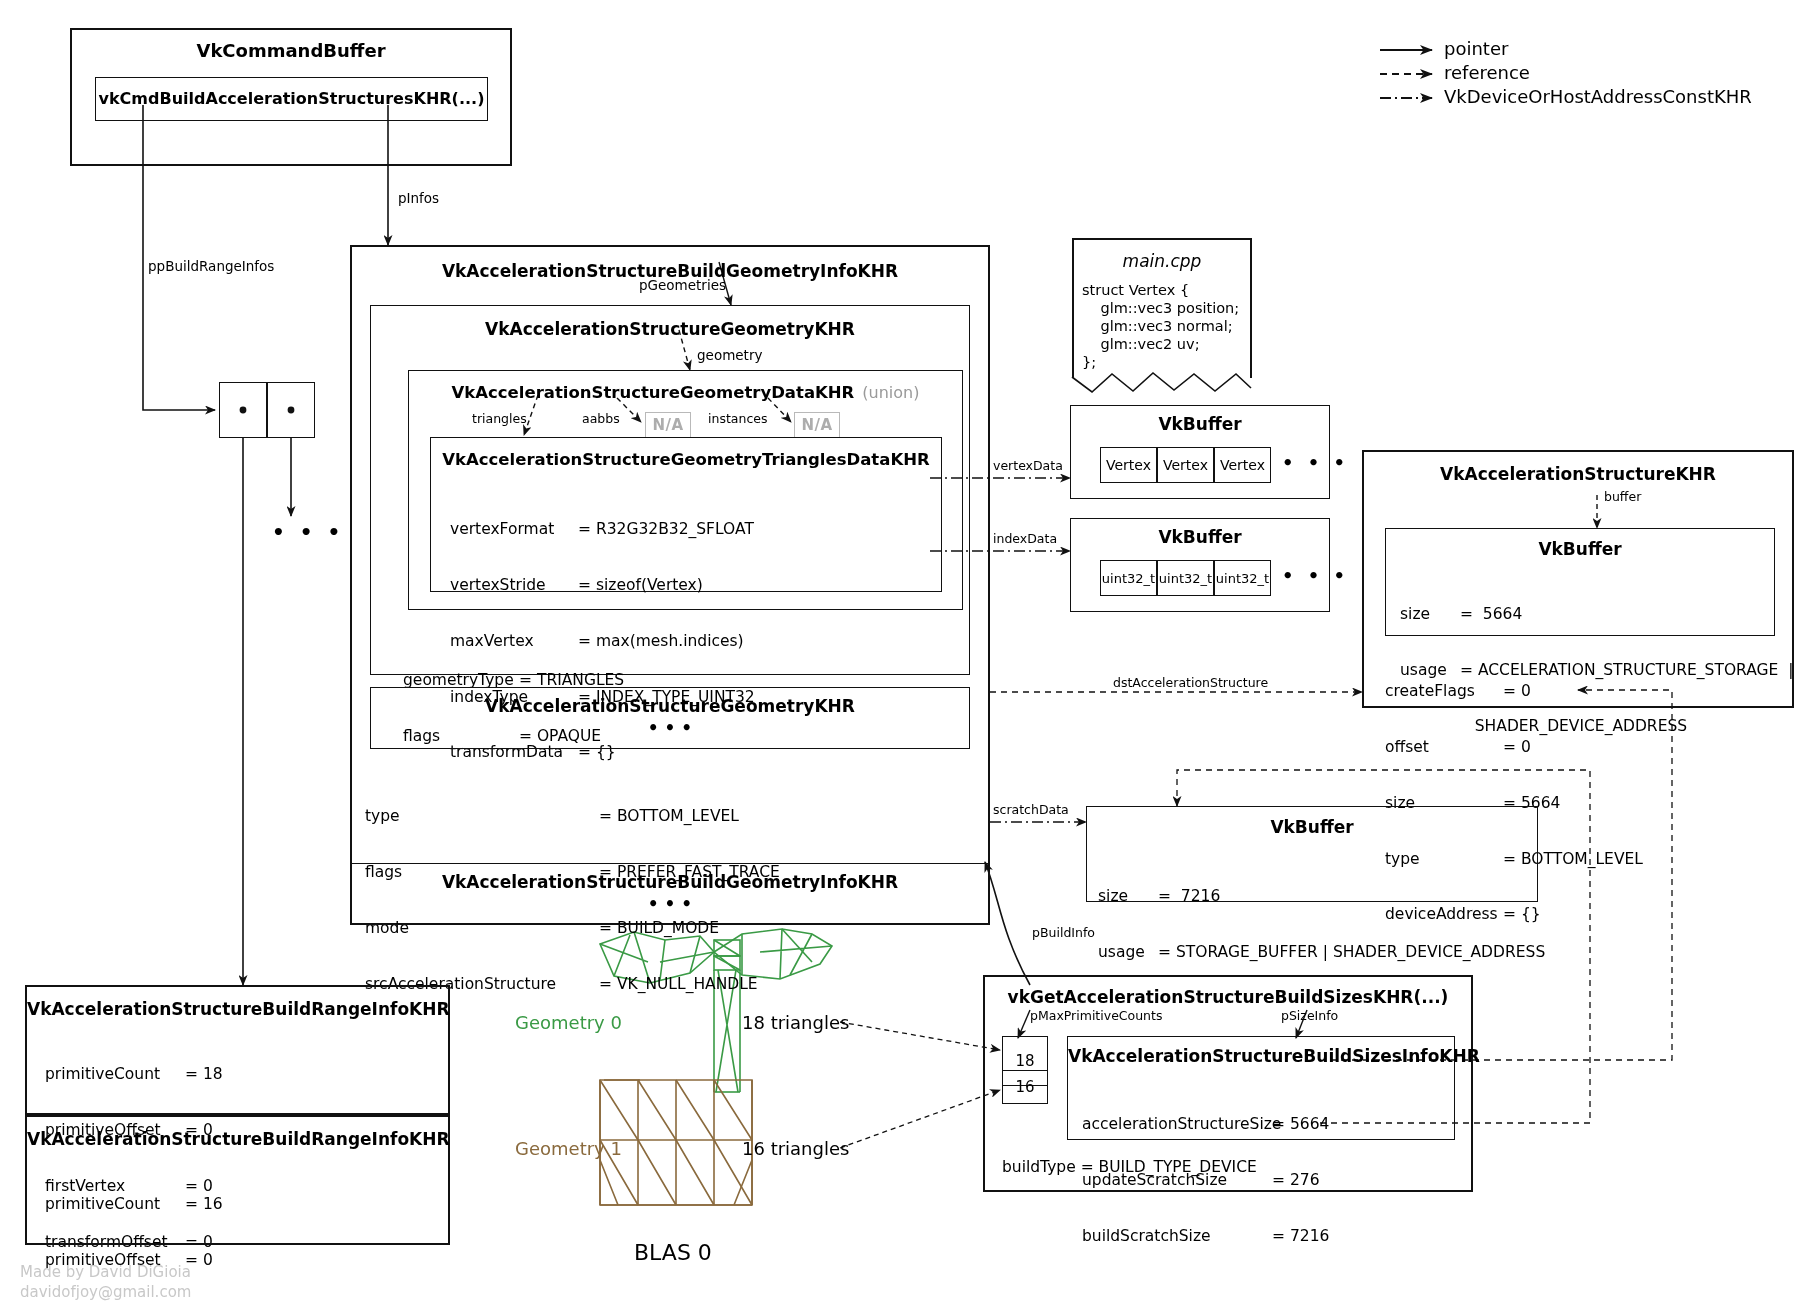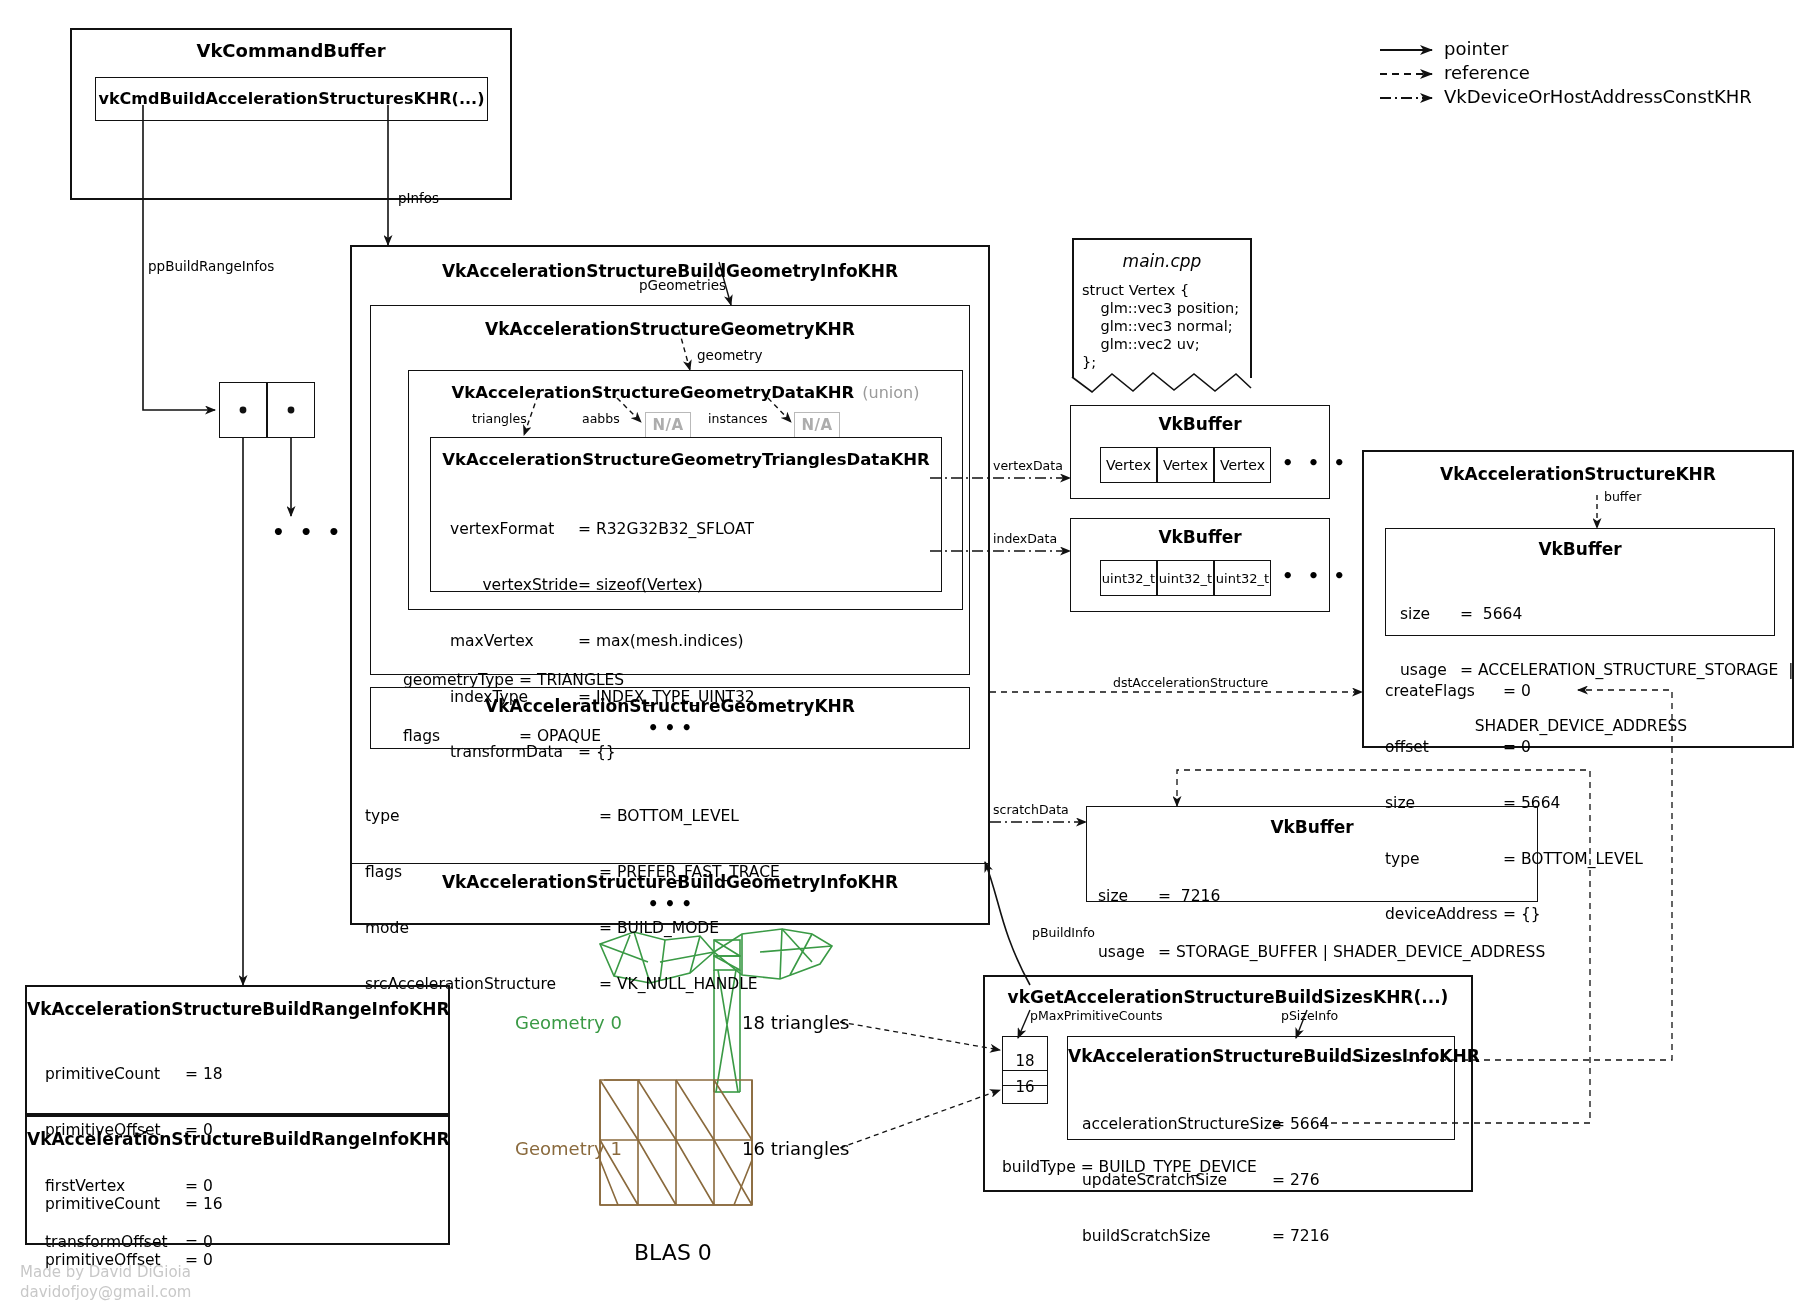--- a/index.html
+++ b/index.html
@@ -109,21 +109,21 @@
       <path d="M600,1140 L752,1140"></path>
       <path d="M604,1080 L640,1080 M600,1205 L752,1205"></path>
       <path d="M618,1205 L600,1160 M752,1160 L734,1205"></path>
     </g>
   </svg>
 
   <div class="legend-txt" style="left:1444px;top:38px;">pointer</div>
   <div class="legend-txt" style="left:1444px;top:62px;">reference</div>
   <div class="legend-txt" style="left:1444px;top:86px;">VkDeviceOrHostAddressConstKHR</div>
 
-  <div class="box" style="left:70px;top:28px;width:442px;height:172px;">
+  <div class="box" style="left:70px;top:28px;width:442px;height:138px;">
     <div class="ttl" style="font-size:18px;margin-top:10px;">VkCommandBuffer</div>
   </div>
   <div class="box thin" style="left:95px;top:77px;width:393px;height:44px;">
     <div class="ttl" style="font-size:16px;margin-top:11px;">vkCmdBuildAccelerationStructuresKHR(...)</div>
   </div>
   <div class="lbl" style="left:398px;top:190px;">pInfos</div>
   <div class="lbl" style="left:148px;top:258px;">ppBuildRangeInfos</div>
 
   <div class="cell" style="left:219px;top:382px;width:48px;height:56px;"></div>
   <div class="cell" style="left:267px;top:382px;width:48px;height:56px;"></div>
@@ -153,21 +153,21 @@
   <div class="lbl-s" style="left:582px;top:411px;">aabbs</div>
   <div class="lbl-s" style="left:708px;top:411px;">instances</div>
   <div class="na" style="left:645px;top:412px;width:46px;height:26px;">N/A</div>
   <div class="na" style="left:794px;top:412px;width:46px;height:26px;">N/A</div>
 
   <div class="box thin" style="left:430px;top:437px;width:512px;height:155px;">
     <div class="ttl" style="font-size:16.5px;margin-top:12px;">VkAccelerationStructureGeometryTrianglesDataKHR</div>
   </div>
   <div class="fields" style="left:450px;top:483px;">
     <div style="display:flex;"><span style="display:inline-block;width:128px;">vertexFormat</span><span>= R32G32B32_SFLOAT</span></div>
-    <div style="display:flex;text-align:right;"><span style="display:inline-block;width:128px;">vertexStride</span><span>= sizeof(Vertex)</span></div>
+    <div style="display:flex;"><span style="display:inline-block;width:128px;">vertexStride</span><span>= sizeof(Vertex)</span></div>
     <div style="display:flex;"><span style="display:inline-block;width:128px;">maxVertex</span><span>= max(mesh.indices)</span></div>
     <div style="display:flex;"><span style="display:inline-block;width:128px;">indexType</span><span>= INDEX_TYPE_UINT32</span></div>
     <div style="display:flex;"><span style="display:inline-block;width:128px;">transformData</span><span>= {}</span></div>
   </div>
 
   <div class="fields" style="left:403px;top:634px;">
     <div style="display:flex;"><span style="display:inline-block;width:116px;">geometryType</span><span>= TRIANGLES</span></div>
     <div style="display:flex;"><span style="display:inline-block;width:116px;">flags</span><span>= OPAQUE</span></div>
   </div>
 
@@ -209,21 +209,21 @@
   <div class="lbl-s" style="left:993px;top:531px;">indexData</div>
   <div class="box thin" style="left:1070px;top:518px;width:260px;height:94px;">
     <div class="ttl" style="font-size:17px;margin-top:8px;">VkBuffer</div>
   </div>
   <div class="cell" style="left:1100px;top:560px;width:57px;height:36px;font-size:13px;">uint32_t</div>
   <div class="cell" style="left:1157px;top:560px;width:57px;height:36px;font-size:13px;">uint32_t</div>
   <div class="cell" style="left:1214px;top:560px;width:57px;height:36px;font-size:13px;">uint32_t</div>
   <div class="dots" style="left:1282px;top:565px;font-size:18px;">• • •</div>
 
   <div class="lbl-s" style="left:1113px;top:675px;">dstAccelerationStructure</div>
-  <div class="box" style="left:1362px;top:450px;width:432px;height:298px;">
+  <div class="box" style="left:1362px;top:450px;width:432px;height:258px;">
     <div class="ttl" style="font-size:17px;margin-top:12px;">VkAccelerationStructureKHR</div>
   </div>
   <div class="lbl-s" style="left:1604px;top:489px;">buffer</div>
   <div class="box thin" style="left:1385px;top:528px;width:390px;height:108px;">
     <div class="ttl" style="font-size:17px;margin-top:10px;">VkBuffer</div>
   </div>
   <div class="fields" style="left:1400px;top:568px;">
     <div style="display:flex;"><span style="display:inline-block;width:60px;">size</span><span>=  5664</span></div>
     <div style="display:flex;"><span style="display:inline-block;width:60px;">usage</span><span>= ACCELERATION_STRUCTURE_STORAGE  |</span></div>
     <div style="display:flex;"><span style="display:inline-block;width:60px;"></span><span>   SHADER_DEVICE_ADDRESS</span></div>

